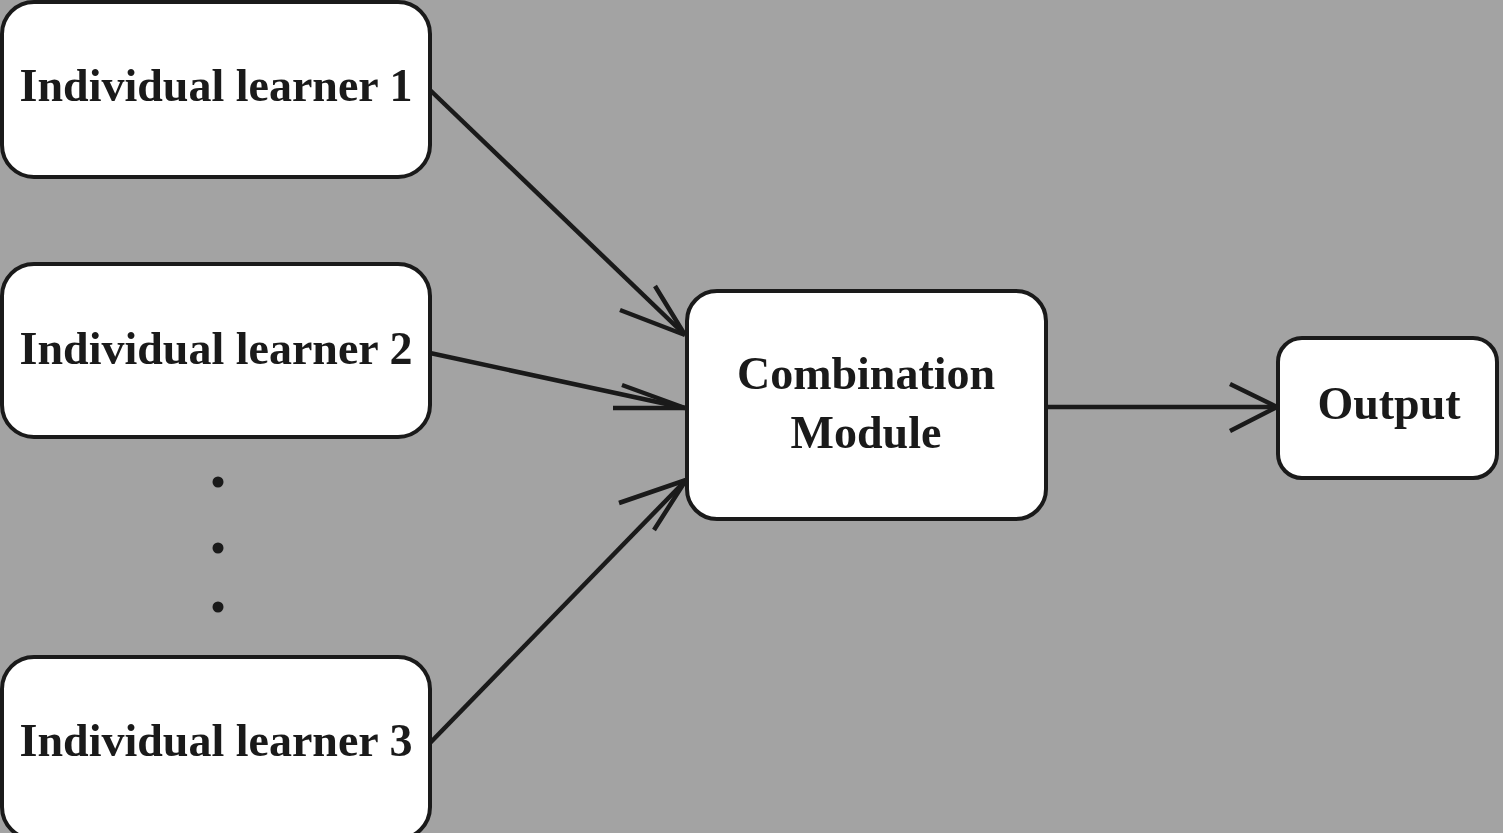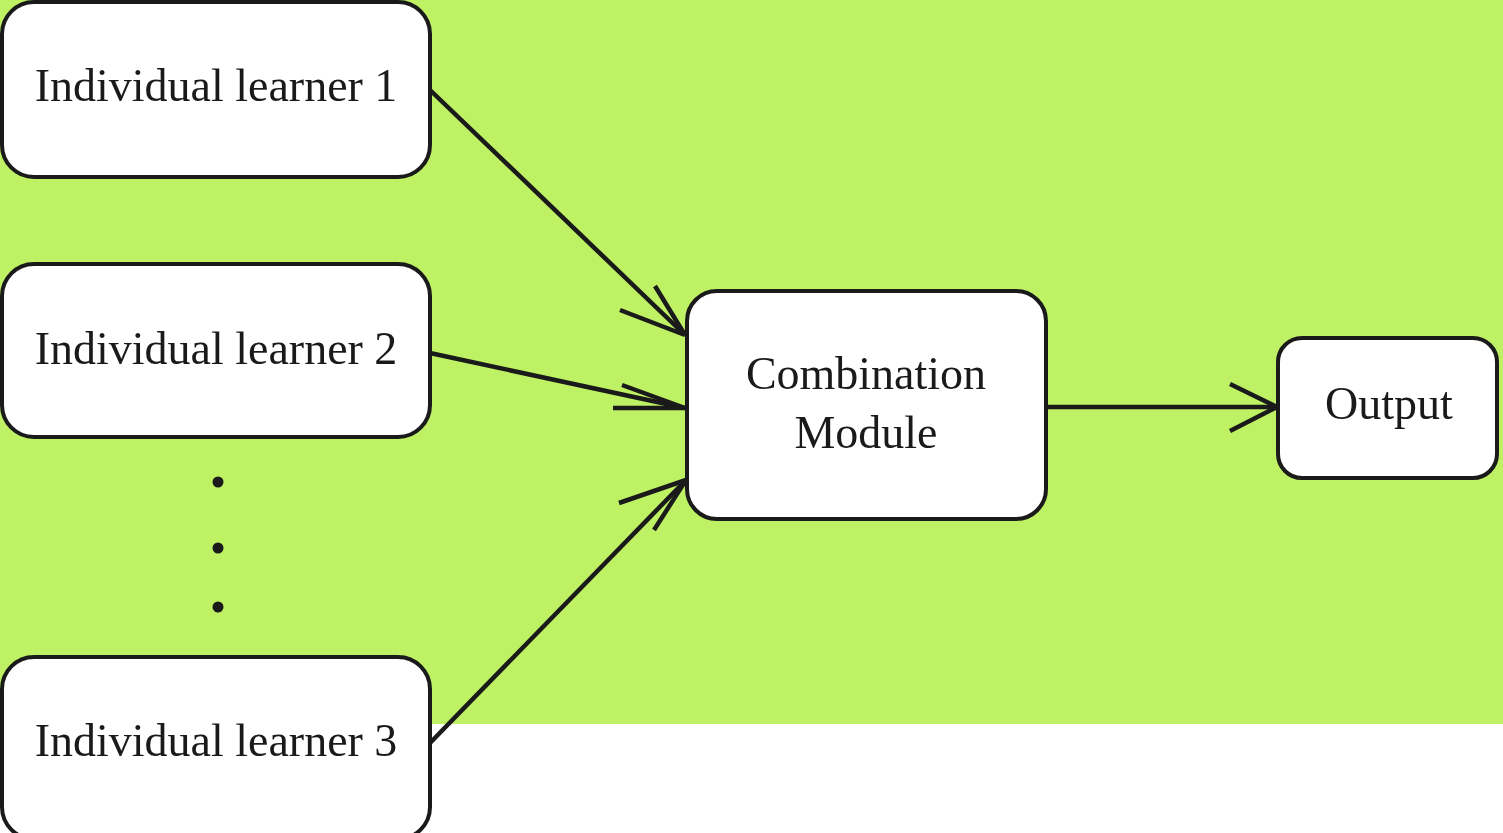--- a/index.html
+++ b/index.html
@@ -9,22 +9,23 @@
   }
   body {
     width: 1503px;
     height: 833px;
     overflow: hidden;
     font-family: "Liberation Serif", "DejaVu Serif", serif;
   }
   #diagram-root {
     position: relative;
     width: 1503px;
-    height: 724px;
-    background: #bef264;
+    height: 833px;
+    background: #a3a3a3;
+    font-weight: bold;
   }
   svg#diagram-svg {
     position: absolute;
     top: 0;
     left: 0;
     width: 1503px;
     height: 833px;
     display: block;
   }
   .node-shape {

